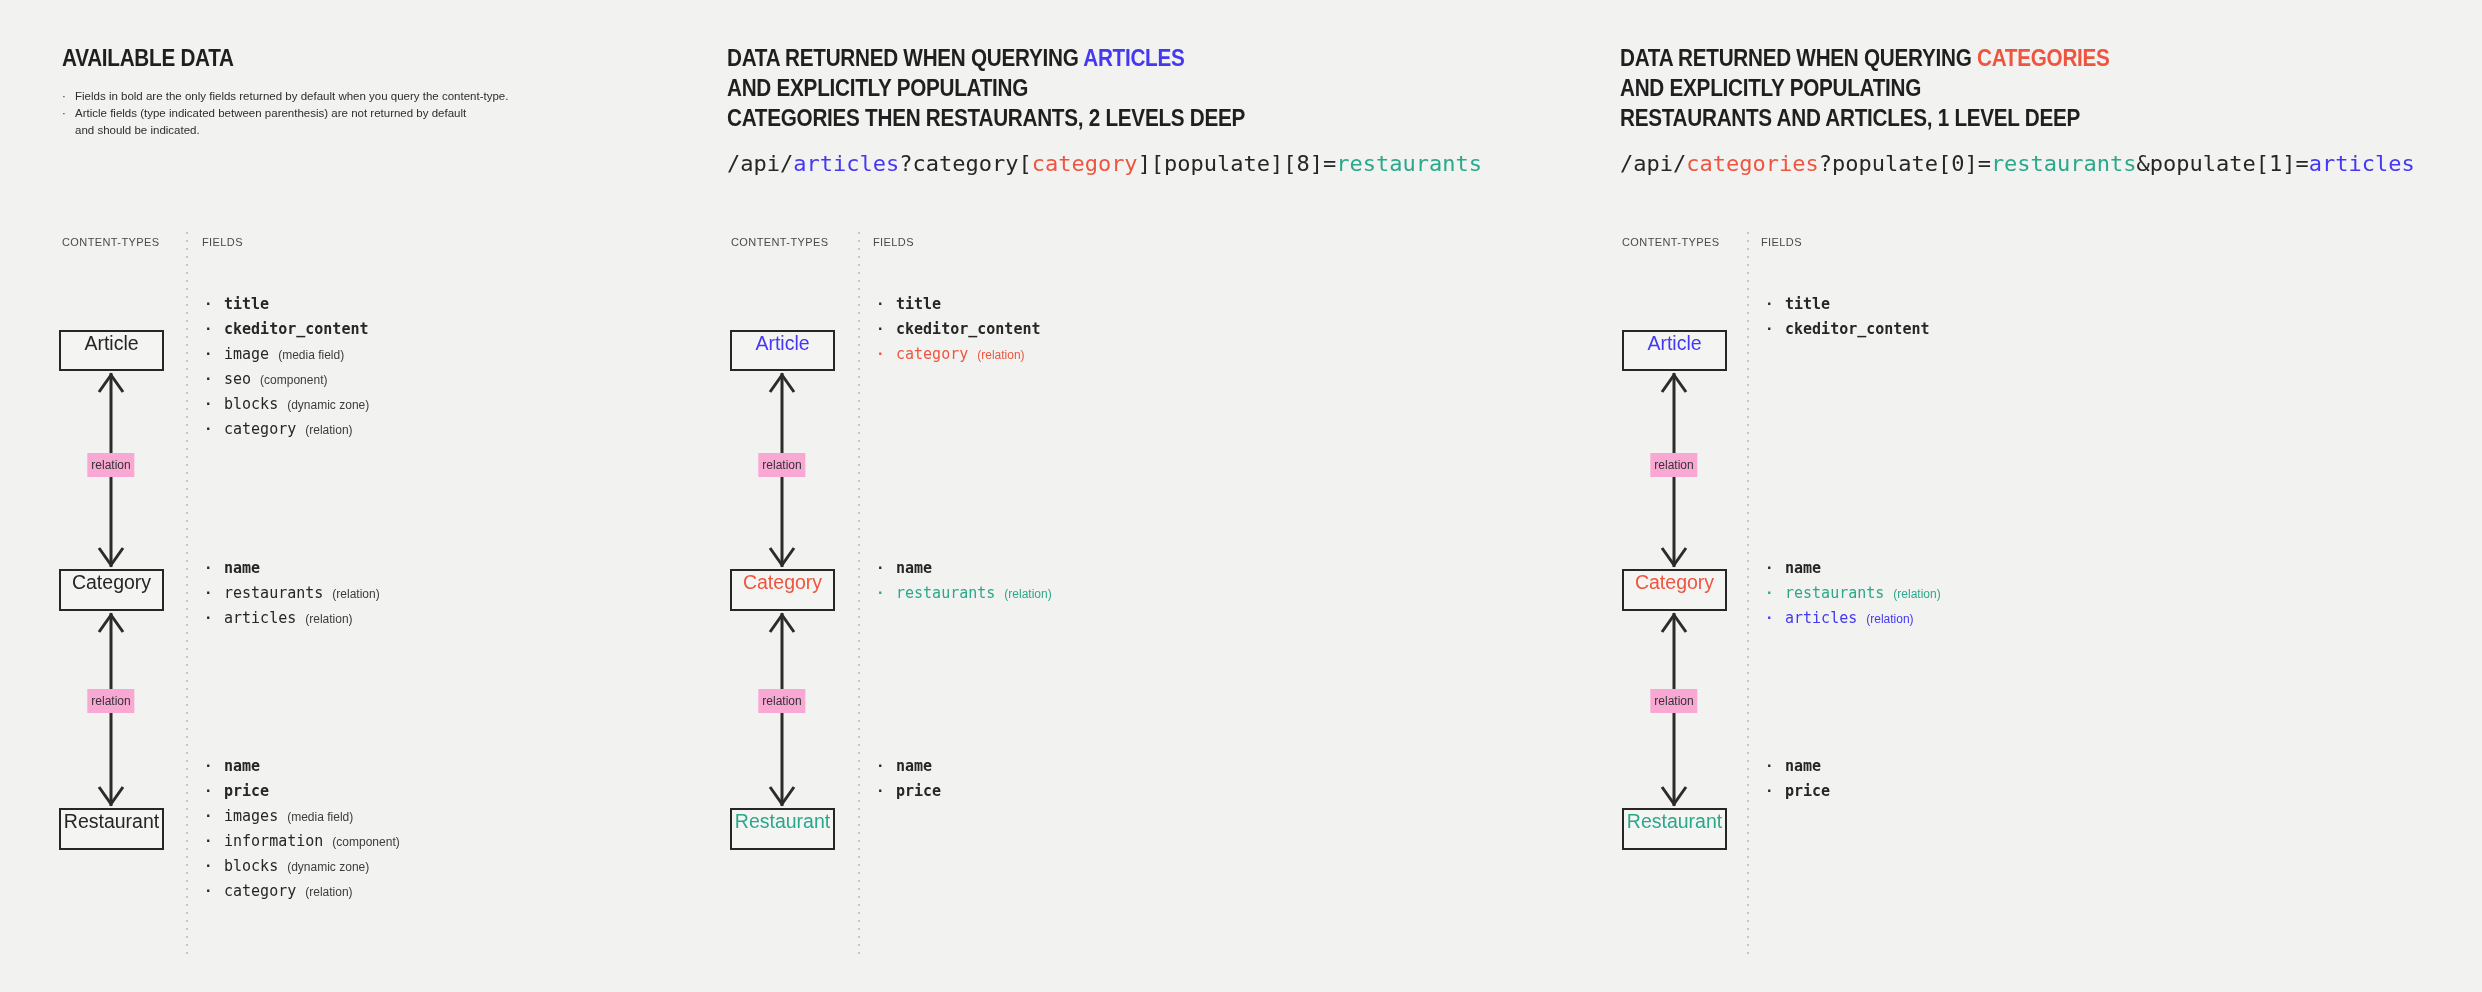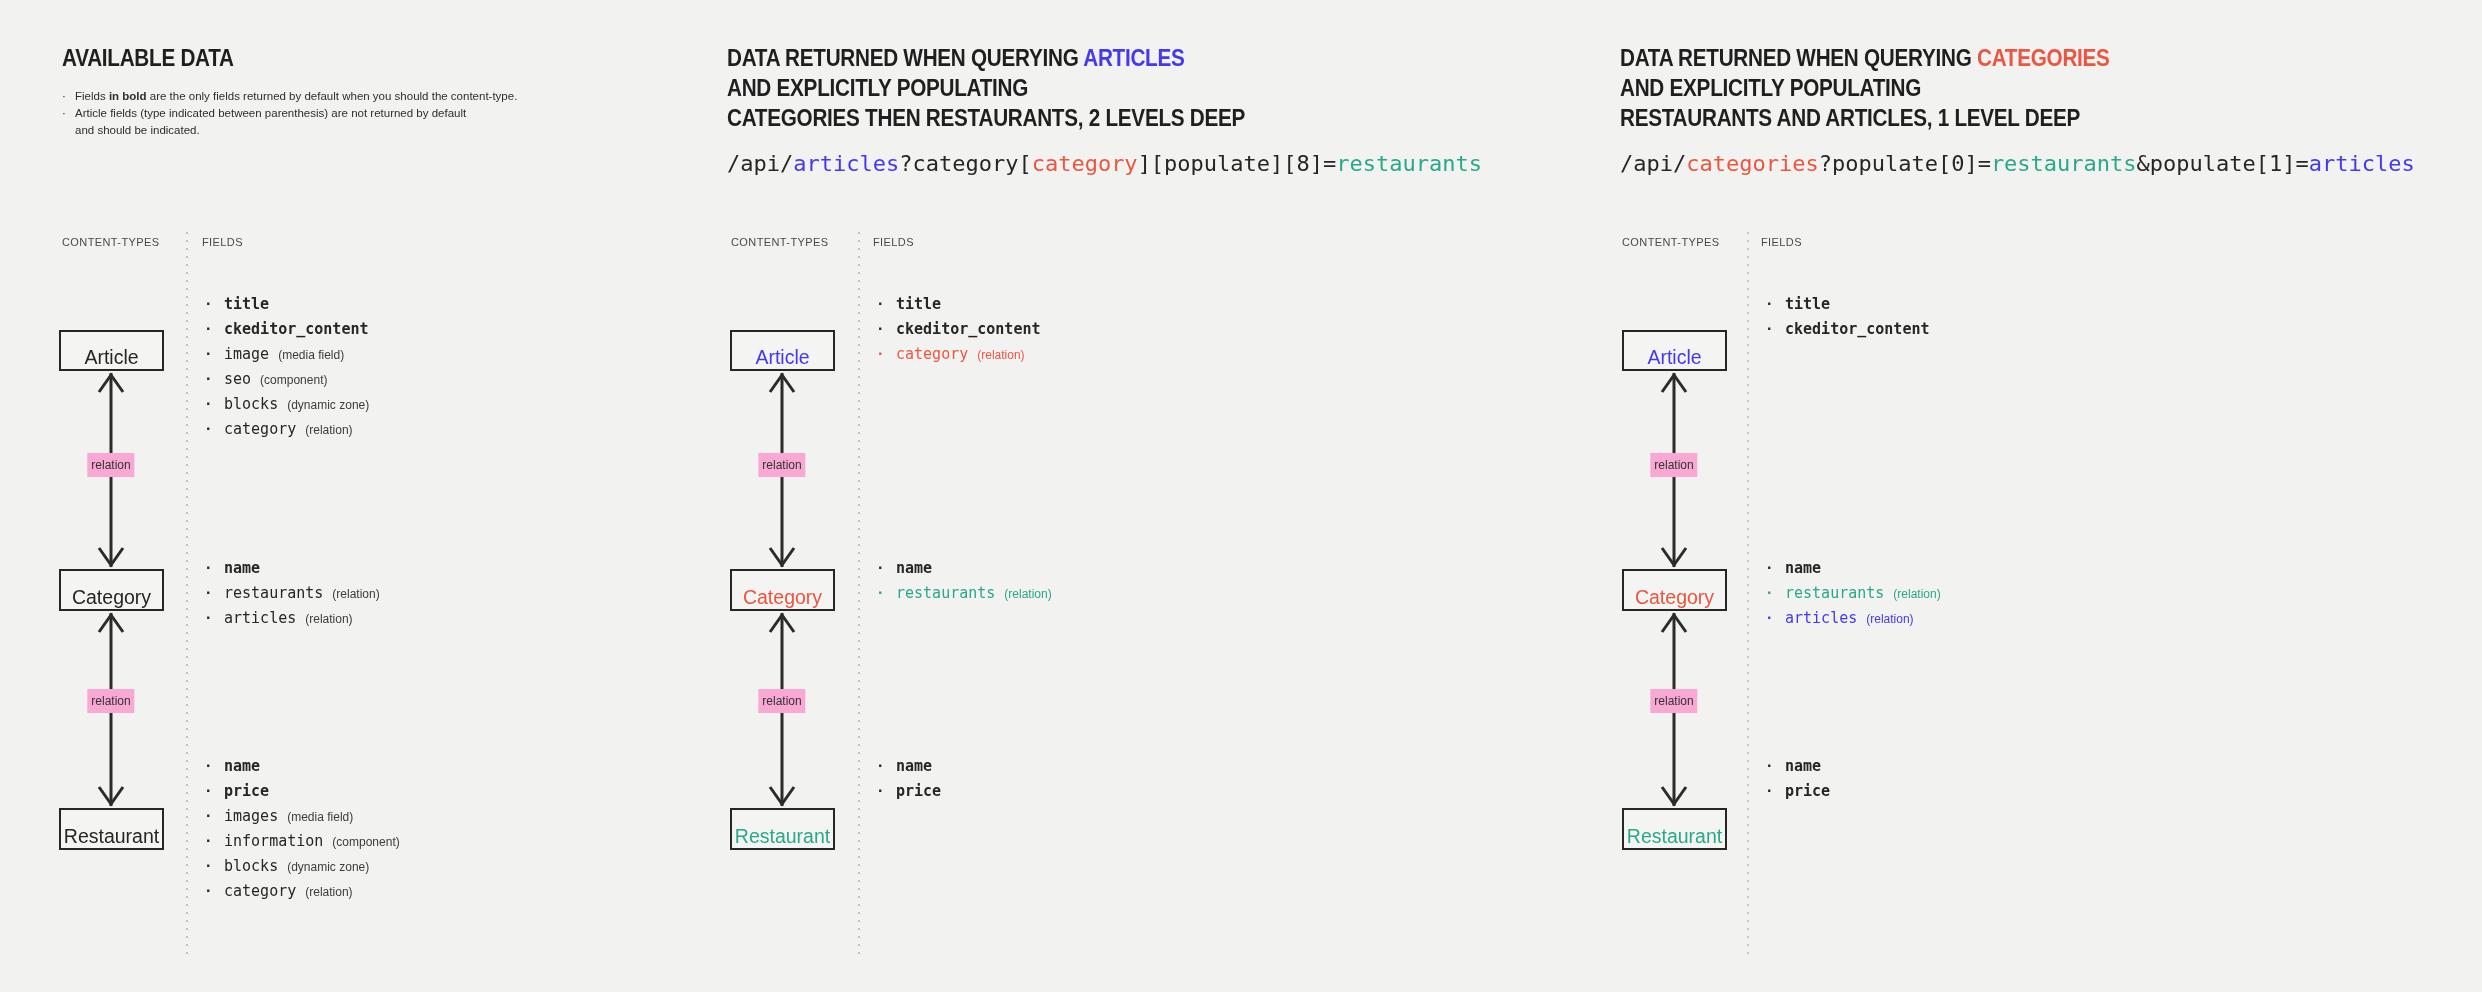--- a/index.html
+++ b/index.html
@@ -9,34 +9,34 @@
 
   
   .heading{transform:scaleX(.9);transform-origin:0 0;white-space:nowrap;}
   .heading .hline{font-size:23px;line-height:30px;font-weight:700;letter-spacing:-.3px;color:#1f1f1f;}
   .heading .accent{font-weight:700;}
 
   
   .notes{font-size:11.5px;line-height:17px;color:#2e2e2e;}
   .note-line{display:flex;align-items:baseline;white-space:nowrap;}
   .note-bullet{width:13px;color:#2e2e2e;}
-  .note-bold{font-weight:700;}
+  .note-bold{font-weight:400;}
 
   
   .code{font-family:"DejaVu Sans Mono",monospace;font-size:22px;line-height:28px;white-space:nowrap;}
 
   
   .seclabel{font-size:11px;letter-spacing:.4px;color:#4a4a4a;white-space:nowrap;}
 
   
   .dotted{width:2px;background:repeating-linear-gradient(to bottom,#c6c6c6 0 2.5px,transparent 2.5px 8px);}
 
   
   .node{width:105px;border:2.5px solid #262626;background:#f4f4f2;display:flex;
-        align-items:flex-end;justify-content:center;font-size:19.5px;box-sizing:border-box;}
+        align-items:flex-start;justify-content:center;font-size:19.5px;box-sizing:border-box;}
 
   
   .arrow{color:#2b2b2b;}
   .arrow line,.arrow polyline{fill:none;stroke:currentColor;stroke-width:3;}
   .edge-label{font-size:12px;color:#333;background:#f9a8d4;padding:5px 4px;
               transform:translate(-50%,-50%);white-space:nowrap;}
 
   
   .fgroup{white-space:nowrap;}
   .field{display:flex;align-items:baseline;height:25px;line-height:25px;}
@@ -51,21 +51,21 @@
 <div id="page">
 
   <div>
     <div class="abs heading" style="left:62px;top:43px">
       <div class="hline"><span>AVAILABLE DATA</span><span class="accent"></span></div>
     </div>
 
     <div class="abs notes" style="left:62px;top:88px">
       <div class="note-line">
         <span class="note-bullet">·</span>
-        <span><span>Fields </span><span class="note-bold">in bold</span><span> are the only fields returned by default when you should the content-type.</span></span>
+        <span><span>Fields </span><span class="note-bold">in bold</span><span> are the only fields returned by default when you query the content-type.</span></span>
       </div>
       <div class="note-line">
         <span class="note-bullet">·</span>
         <span>Article fields (type indicated between parenthesis) are not returned by default</span>
       </div>
       <div class="note-line">
         <span class="note-bullet"></span>
         <span>and should be indicated.</span>
       </div>
     </div>

